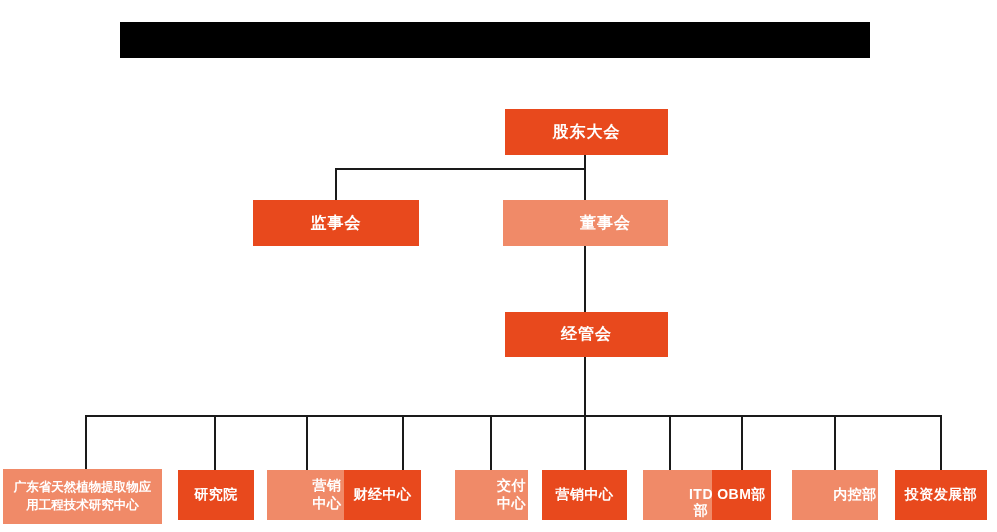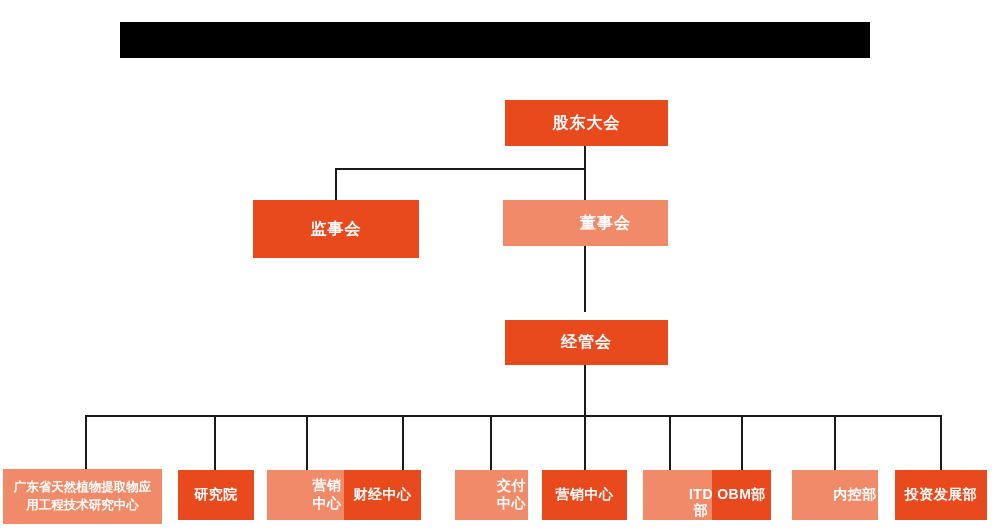--- a/index.html
+++ b/index.html
@@ -65,32 +65,32 @@
   <div class="line" style="left:214px; top:415px; width:2px; height:55px;"></div>
   <div class="line" style="left:306px; top:415px; width:2px; height:55px;"></div>
   <div class="line" style="left:402px; top:415px; width:2px; height:55px;"></div>
   <div class="line" style="left:490px; top:415px; width:2px; height:55px;"></div>
   <div class="line" style="left:584px; top:415px; width:2px; height:55px;"></div>
   <div class="line" style="left:669px; top:415px; width:2px; height:55px;"></div>
   <div class="line" style="left:741px; top:415px; width:2px; height:55px;"></div>
   <div class="line" style="left:834px; top:415px; width:2px; height:55px;"></div>
   <div class="line" style="left:940px; top:415px; width:2px; height:55px;"></div>
 
-  <div class="node dark lvl" style="left:505px; top:100px; width:163px; height:46px;">
+  <div class="node dark lvl" style="left:505px; top:109px; width:163px; height:46px;">
     <span>股东大会</span>
   </div>
 
-  <div class="node dark lvl" style="left:253px; top:200px; width:166px; height:58px;">
+  <div class="node dark lvl" style="left:253px; top:200px; width:166px; height:46px;">
     <span>监事会</span>
   </div>
   <div class="node light lvl" style="left:503px; top:200px; width:165px; height:46px;">
     <span>董事会</span>
   </div>
 
-  <div class="node dark lvl" style="left:505px; top:312px; width:163px; height:45px;margin-top:8px;">
+  <div class="node dark lvl" style="left:505px; top:312px; width:163px; height:45px;">
     <span>经管会</span>
   </div>
 
   <div class="node light dept dept-long" style="left:3px; top:469px; width:159px; height:55px;">
     <span>广东省天然植物提取物应用工程技术研究中心</span>
   </div>
   <div class="node dark dept" style="left:178px; top:470px; width:76px; height:50px;">
     <span>研究院</span>
   </div>
   <div class="node light dept" style="left:267px; top:470px; width:80px; height:50px;">

